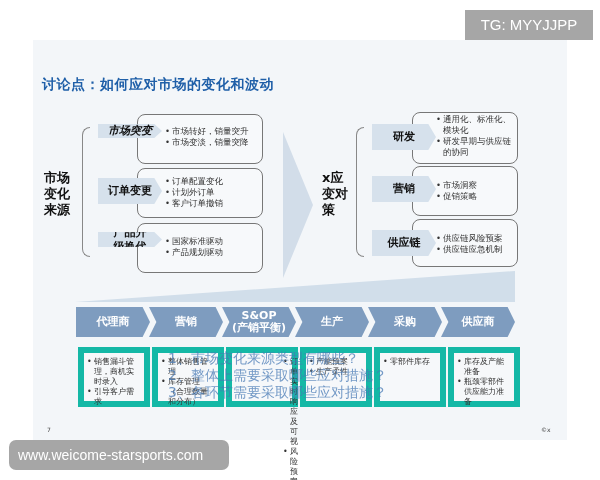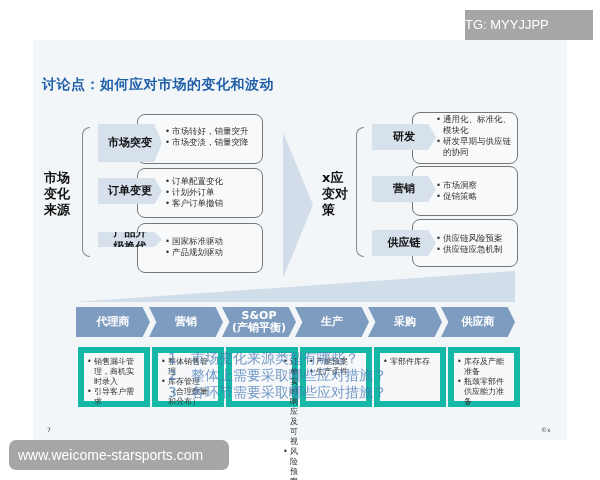--- a/index.html
+++ b/index.html
@@ -1,21 +1,21 @@
 <!DOCTYPE html>
 <html><head>
 <meta charset="utf-8">
 <style>
   * { box-sizing: border-box; margin: 0; padding: 0; }
   body { width: 600px; height: 480px; background: #ffffff; position: relative; overflow: hidden;
          font-family: "DejaVu Sans", "Liberation Sans", sans-serif; color: #222; }
   .slide { position: absolute; left: 33px; top: 40px; width: 534px; height: 400px; background: #f3f6f9; }
   .title { position: absolute; left: 42px; top: 76px; font-size: 14px; font-weight: bold; color: #1f5fa8; letter-spacing: 0.5px; }
   .tg { position: absolute; left: 465px; top: 10px; width: 128px; height: 30px; background: #a6a6a6; color: #fff;
-        font-family: "Liberation Sans", sans-serif; font-size: 13px; line-height: 30px; text-align: left; }
+        font-family: "Liberation Sans", sans-serif; font-size: 15px; line-height: 30px; text-align: center; }
   .url { position: absolute; left: 9px; top: 440px; width: 220px; height: 30px; background: #a6a6a6; color: #fff;
          font-family: "Liberation Sans", sans-serif; font-size: 14px; line-height: 30px; padding-left: 9px; border-radius: 7px; }
   .vlabel { position: absolute; font-size: 13px; font-weight: bold; line-height: 16px; color: #111; text-align: left; }
   .brace { position: absolute; border: 1px solid #888; border-right: none; border-radius: 8px 0 0 8px; }
   .card { position: absolute; border: 1px solid #777; border-radius: 8px; background: #f7f9fb; }
   .tag { position: absolute; background: #d6e1ec; font-size: 11px; font-weight: bold; color: #111;
          display: flex; align-items: center; justify-content: center; text-align: center; line-height: 14px;
          clip-path: polygon(0 0, 88% 0, 100% 50%, 88% 100%, 0 100%); }
   .bullets { position: absolute; font-size: 8.5px; line-height: 11px; color: #333; list-style: none; }
   .bullets li { padding-left: 7px; position: relative; }
@@ -46,21 +46,21 @@
 <div class="title">讨论点：如何应对市场的变化和波动</div>
 
 <div class="vlabel" style="left:44px; top:170px; width:30px;">
   <div>市场</div>
   <div>变化</div>
   <div>来源</div>
 </div>
 <div class="brace" style="left:82px; top:127px; width:8px; height:130px;"></div>
 
 <div class="card" style="left:137px; top:114px; width:126px; height:50px;"></div>
-<div class="tag" style="left:98px; top:124px; width:64px; height:38px;">市场突变</div>
+<div class="tag" style="left:98px; top:124px; width:64px; height:14px;font-style:italic;">市场突变</div>
 <ul class="bullets" style="left:165px; top:126px;">
   <li>市场转好，销量突升</li>
   <li>市场变淡，销量突降</li>
 </ul>
 
 <div class="card" style="left:137px; top:168px; width:126px; height:50px;"></div>
 <div class="tag" style="left:98px; top:178px; width:64px; height:26px;">订单变更</div>
 <ul class="bullets" style="left:165px; top:176px;">
   <li>订单配置变化</li>
   <li>计划外订单</li>

